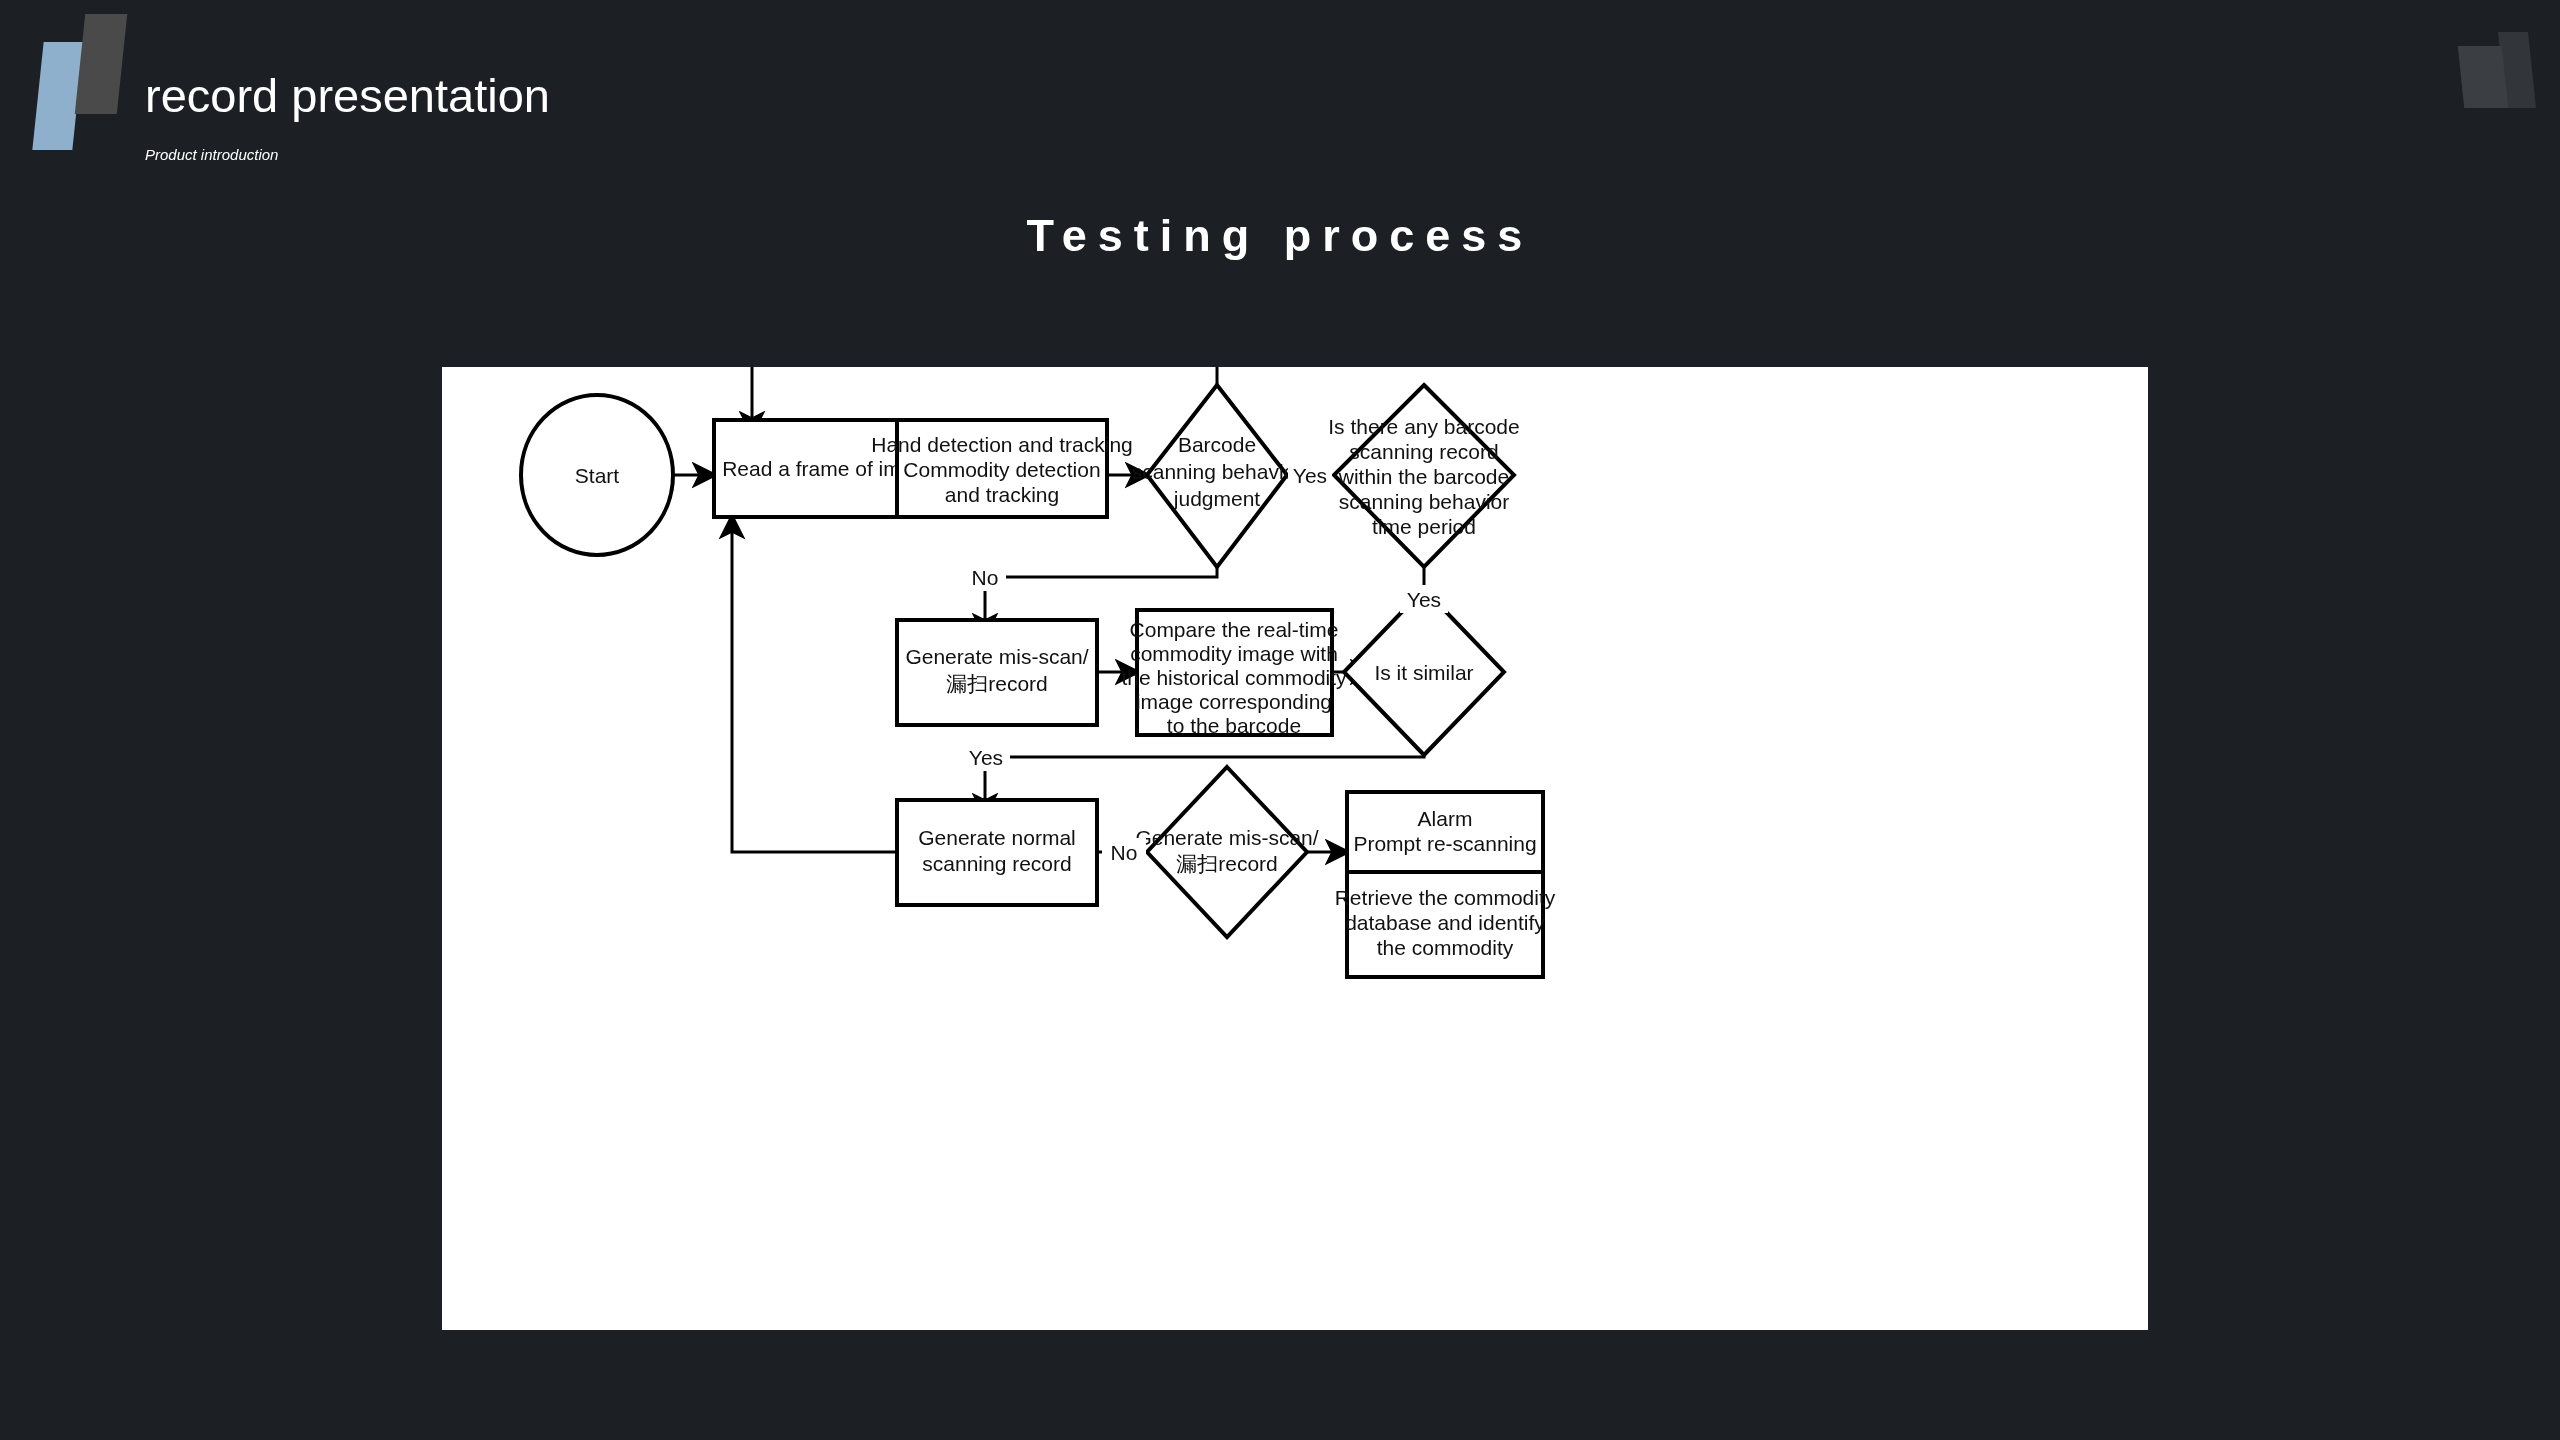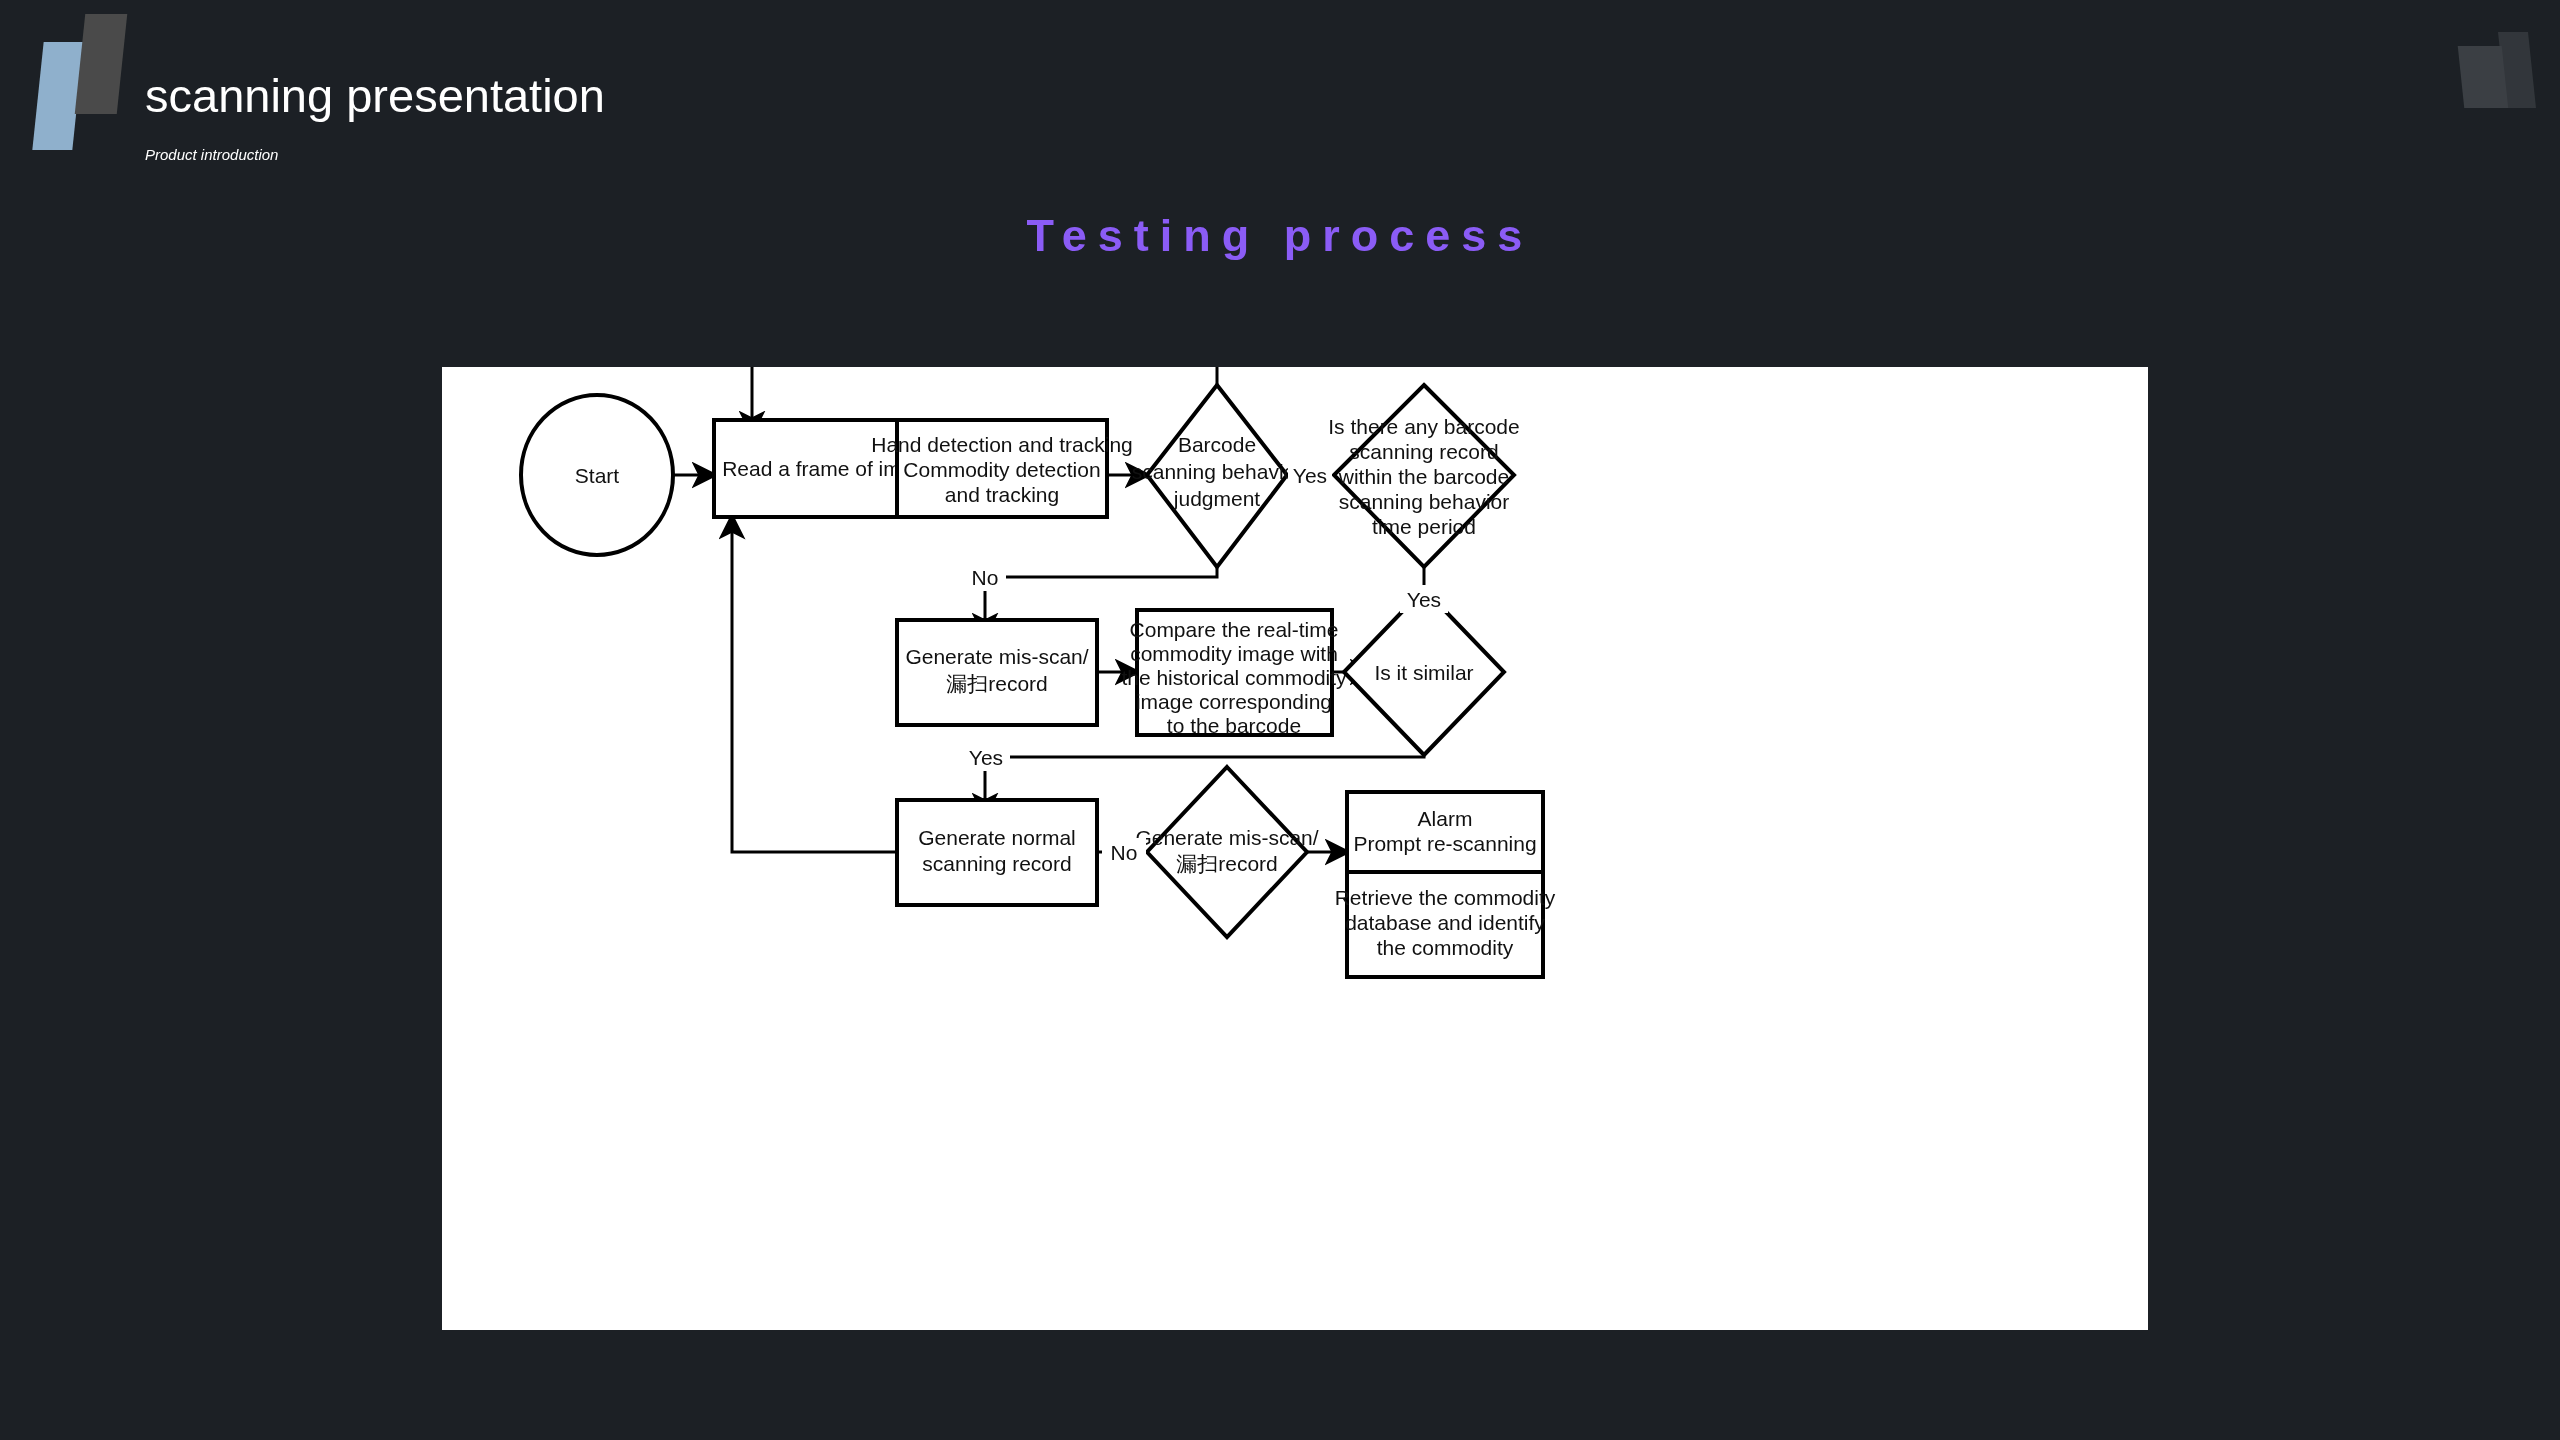--- a/index.html
+++ b/index.html
@@ -64,21 +64,21 @@
     position: absolute; right: 27px; top: 28px;
     width: 44px; height: 62px;
     background: #3b3f44;
     transform: skewX(6deg);
   }
 
   
   .slide-title {
     position: absolute; left: 0; top: 210px; width: 2560px;
     text-align: center;
-    color: #8b5cf6;
+    color: #ffffff;
     font-size: 45px;
     font-weight: bold;
     letter-spacing: 11px;
   }
 
   
   .panel {
     position: absolute;
     left: 442px; top: 367px;
     width: 1706px; height: 963px;
@@ -112,21 +112,21 @@
 </head>
 <body>
 
 <div class="header">
 
   <div class="logo-mark">
     <div class="logo-blade-a"></div>
     <div class="logo-blade-b"></div>
   </div>
 
-  <div class="title-main">scanning presentation</div>
+  <div class="title-main">record presentation</div>
   <div class="title-sub">Product introduction</div>
 
   <div class="logo-corner">
     <div class="logo-corner-a"></div>
     <div class="logo-corner-b"></div>
   </div>
 </div>
 
 <div class="slide-title">Testing process</div>
 

